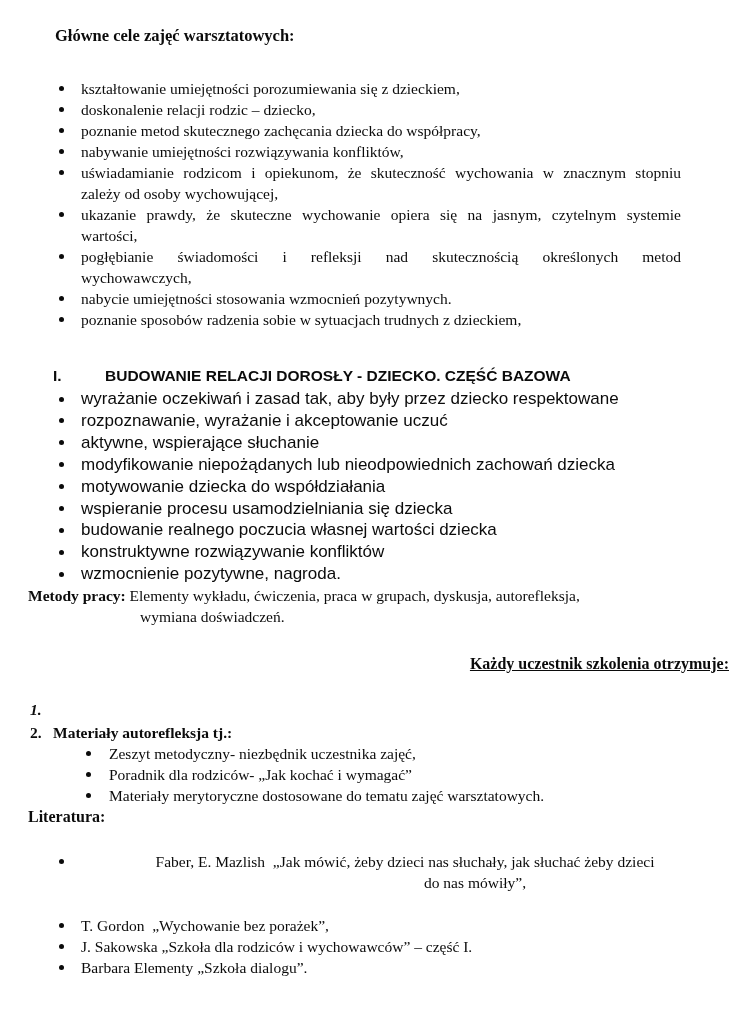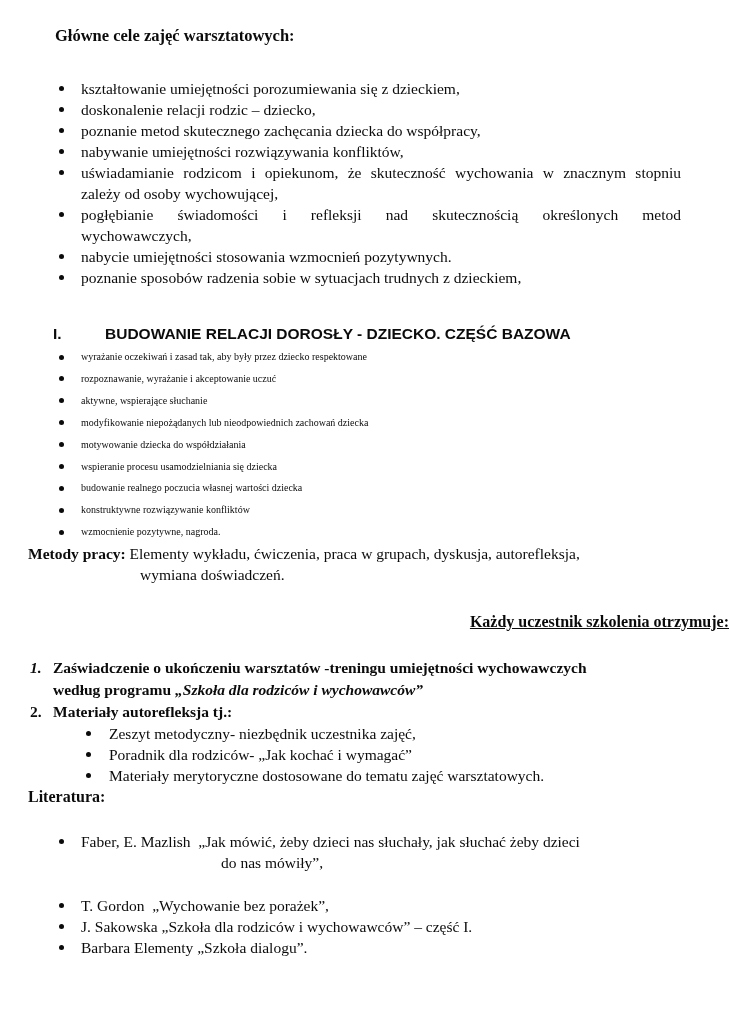--- a/index.html
+++ b/index.html
@@ -43,22 +43,22 @@
   .sec-head{
     display:flex;
     margin:35px 0 1px 53px;
     font-family:"Liberation Sans",sans-serif;
     font-weight:bold;
     font-size:15.5px;
     line-height:22px;
   }
   .sec-num{width:52px;}
   .sans-list .b{
-    font-family:Liberation Serif, serif;
-    font-size:10px;
+    font-family:Liberation Sans, sans-serif;
+    font-size:17px;
     line-height:21.9px;
   }
   .sans-list .dot{top:8.5px;}
   
   .methods{margin:0 0 0 28px;line-height:21px;}
   .methods-label{font-weight:bold;}
   .methods-line2{padding-left:112px;}
   
   .receives-head{
     margin:26px 0 0 28px;
@@ -82,21 +82,21 @@
   
   .mat .b{margin-left:86px;padding-left:23px;line-height:21px;}
   .mat .dot{left:0;}
   
   .lit-head{
     margin:0 0 0 28px;
     font-weight:bold;
     font-size:16px;
     line-height:21px;
   }
-  .lit .b.gap-lg{margin-top:24px;}
+  .lit .b.gap-lg{margin-top:24px;text-align:center;}
   .lit .b.gap-md{margin-top:22px;}
   .lit-cont{padding-left:140px;}
 </style>
 </head>
 <body>
 
 <div class="page">
 
   <div class="main-title">Główne cele zajęć warsztatowych:</div>
 
@@ -117,20 +117,25 @@
         <span class="dot"></span>
         <div class="ln">nabywanie umiejętności rozwiązywania konfliktów,</div>
       </div>
     <div class="b">
         <span class="dot"></span>
         <div class="ln j">uświadamianie rodzicom i opiekunom, że skuteczność wychowania w znacznym stopniu</div>
         <div class="ln">zależy od osoby wychowującej,</div>
       </div>
     <div class="b">
         <span class="dot"></span>
+        <div class="ln j">ukazanie prawdy, że skuteczne wychowanie opiera się na jasnym, czytelnym systemie</div>
+        <div class="ln">wartości,</div>
+      </div>
+    <div class="b">
+        <span class="dot"></span>
         <div class="ln j">pogłębianie świadomości i refleksji nad skutecznością określonych metod</div>
         <div class="ln">wychowawczych,</div>
       </div>
     <div class="b">
         <span class="dot"></span>
         <div class="ln">nabycie umiejętności stosowania wzmocnień pozytywnych.</div>
       </div>
     <div class="b">
         <span class="dot"></span>
         <div class="ln">poznanie sposobów radzenia sobie w sytuacjach trudnych z dzieckiem,</div>
@@ -183,24 +188,20 @@
 
   <div class="methods">
     <div class="ln"><span class="methods-label">Metody pracy:</span><span> Elementy wykładu, ćwiczenia, praca w grupach, dyskusja, autorefleksja,</span></div>
     <div class="ln methods-line2">wymiana doświadczeń.</div>
   </div>
 
   <div class="receives-head">Każdy uczestnik szkolenia otrzymuje:</div>
 
   <div class="num-item first">
     <span class="num-col italic">1.</span>
-    <span class="num-body">
-      <div class="ln">Zaświadczenie o ukończeniu warsztatów -treningu umiejętności wychowawczych</div>
-      <div class="ln"><span>według programu </span><span class="prog-italic">„Szkoła dla rodziców i wychowawców”</span></div>
-    </span>
   </div>
 
   <div class="num-item second">
     <span class="num-col">2.</span>
     <span class="num-body">
         <div class="ln">Materiały autorefleksja tj.:</div>
       </span>
   </div>
 
   <div class="mat">

